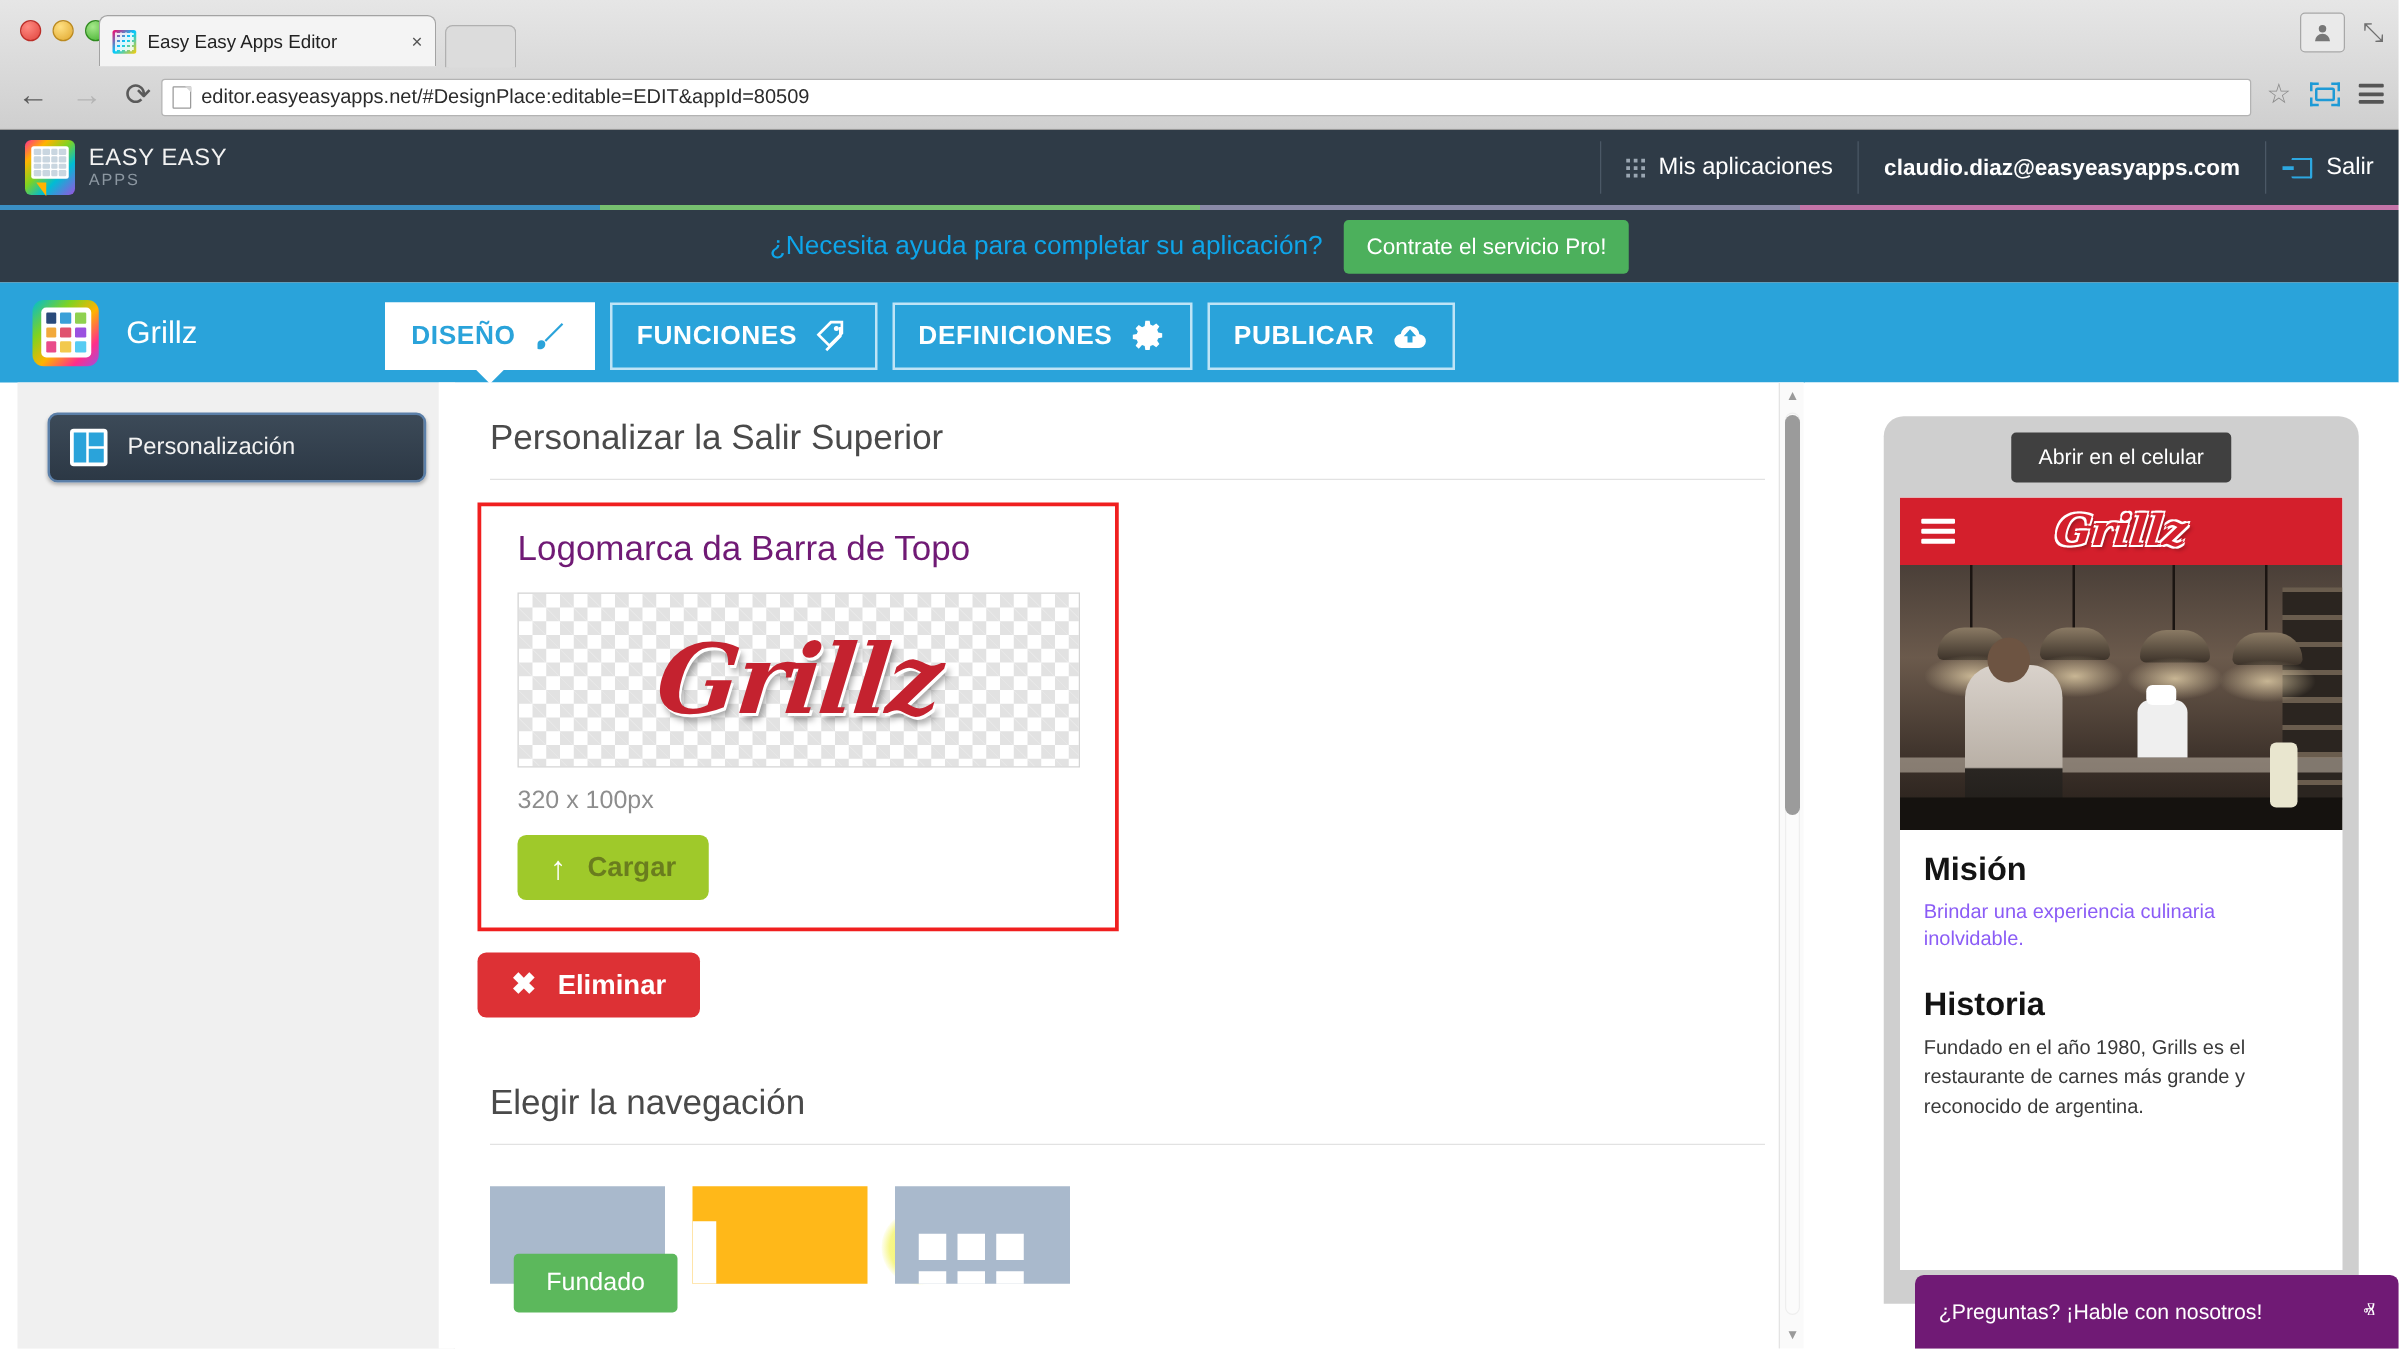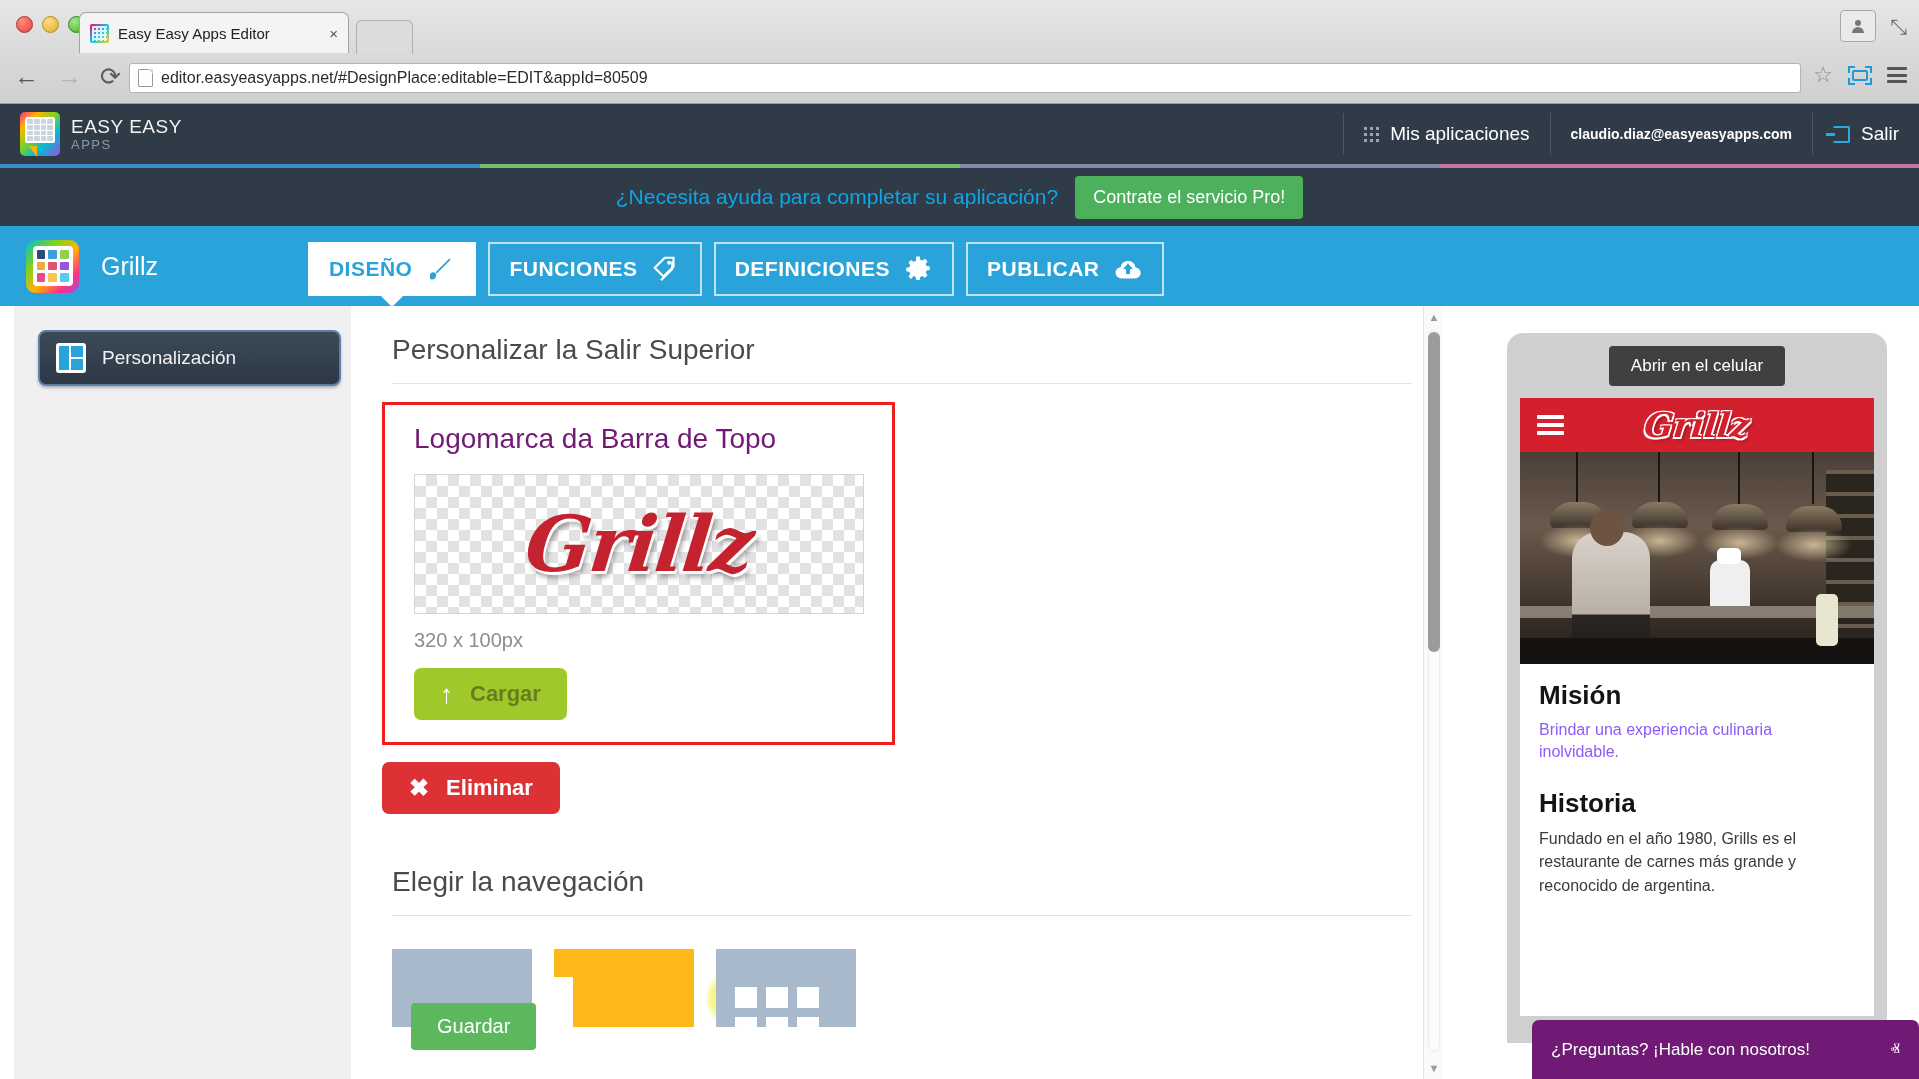--- a/index.html
+++ b/index.html
@@ -109,21 +109,21 @@
     display:flex;align-items:center;color:#fff;font-size:19px;padding:0 20px;
     border-left:1px solid #4b5866;white-space:nowrap;
   }
   .grid-ico{display:grid;grid-template-columns:repeat(3,3px);grid-template-rows:repeat(3,3px);gap:3px;margin-right:11px;}
   .grid-ico i{background:#9aa6b2;}
   .exit-ico{
     width:17px;height:17px;border:2px solid #2da7e0;border-left:none;border-radius:2px;
     margin-right:11px;position:relative;box-sizing:border-box;
   }
   .exit-ico::after{content:"";position:absolute;left:-7px;top:5px;width:9px;height:3px;background:#2da7e0;}
-  .hdr-item.email{font-size:14px;font-weight:bold;}
+  .hdr-item.email{font-size:18px;font-weight:bold;}
 
   .stripe{position:absolute;left:0;top:164px;width:1919px;height:4px;display:flex;}
   .stripe i{height:100%;}
 
   
   .pro-banner{
     position:absolute;left:0;top:168px;width:1919px;height:58px;
     background:#2f3b47;display:flex;align-items:center;justify-content:center;gap:17px;
     box-sizing:border-box;
   }
@@ -545,21 +545,21 @@
     </div>
 
     <div class="vscroll">
       <div class="sb-track"></div>
       <div class="sb-arrow">▲</div>
       <div class="sb-thumb"></div>
       <div class="sb-arrow sb-down">▼</div>
     </div>
   </div>
 
-  <button class="btn-guardar">Guardar</button>
+  <button class="btn-guardar">Fundado</button>
 
   <div class="preview">
     <div class="phone">
       <button class="open-mobile">Abrir en el celular</button>
       <div class="screen">
         <div class="app-topbar">
           <span class="hamb">
               <span></span>
               <span></span>
               <span></span>

